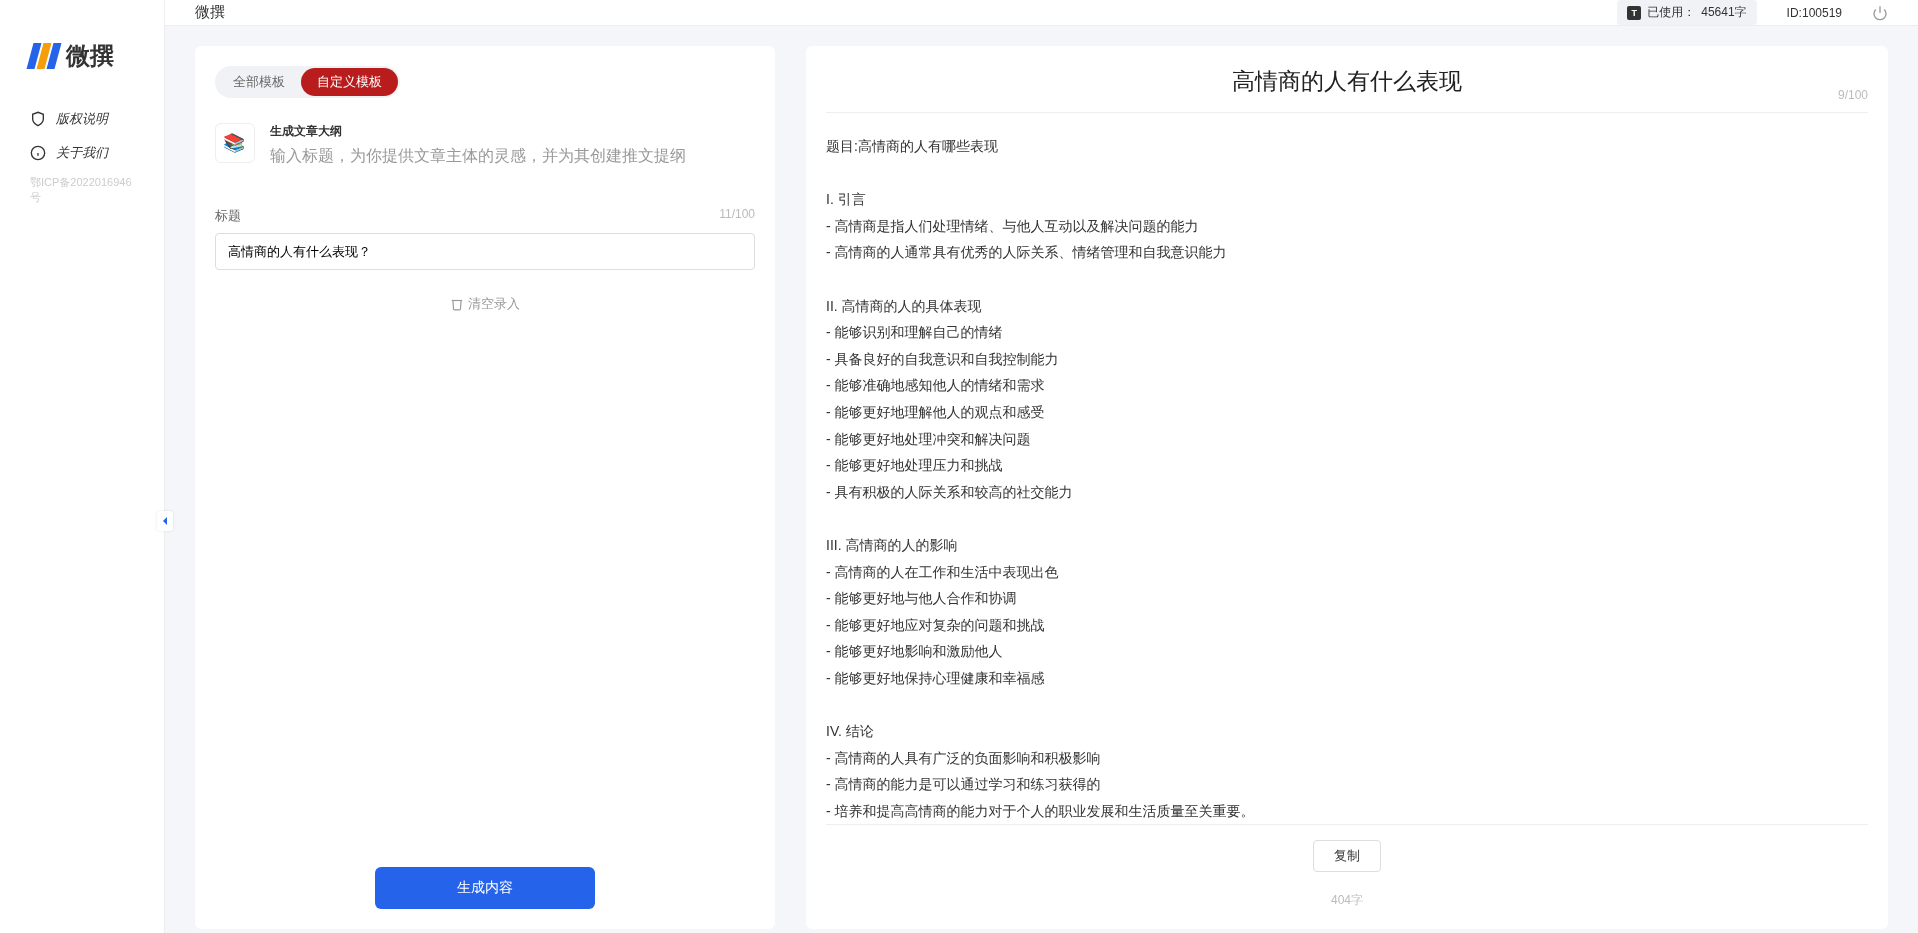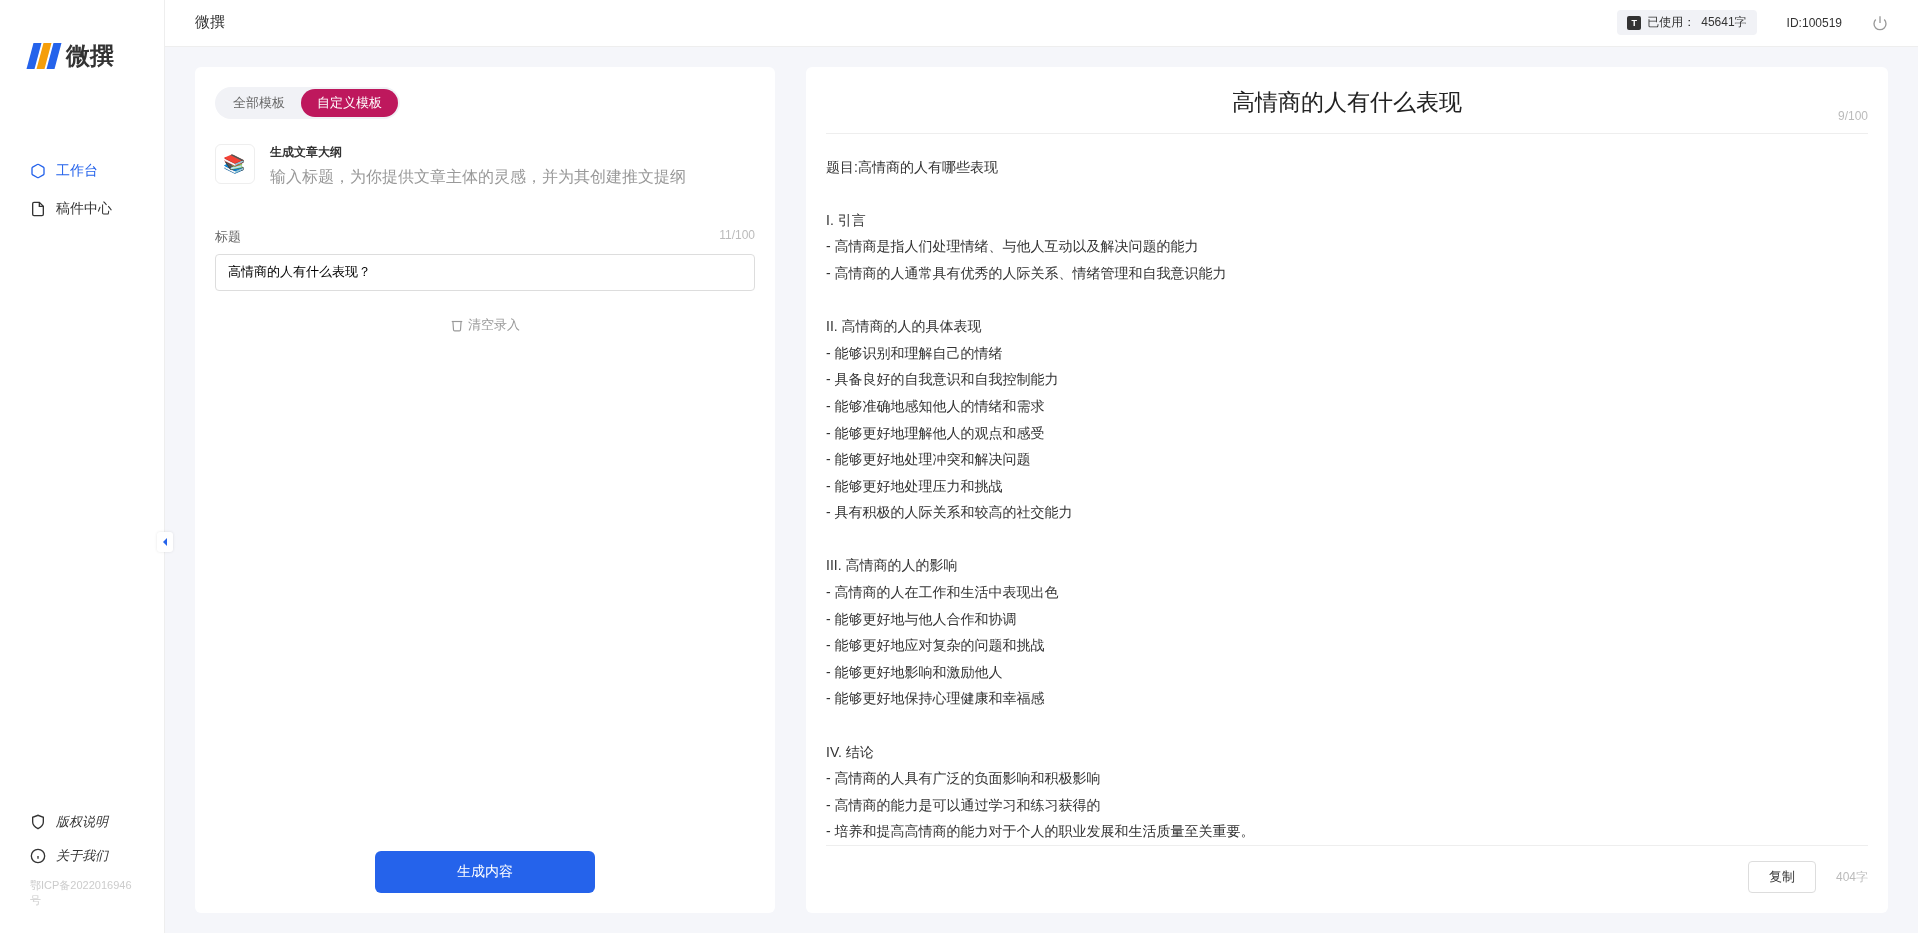--- a/index.html
+++ b/index.html
@@ -30,77 +30,58 @@
 .power-icon { width: 16px; height: 16px; color: #999; cursor: pointer; }
 
 .workspace { flex: 1; display: flex; gap: 31px; padding: 20px 30px; position: relative; }
 .collapse-handle { position: absolute; left: -8px; top: 485px; width: 16px; height: 20px; background: #fff; border-radius: 3px; display: flex; align-items: center; justify-content: center; cursor: pointer; color: #2563eb; box-shadow: 0 0 3px rgba(0,0,0,.1); }
 
 
 .panel { background: #fff; border-radius: 6px; display: flex; flex-direction: column; padding: 20px; }
 .panel-left { width: 580px; }
 .tabs { display: flex; background: #f1f2f6; border-radius: 20px; padding: 2px; width: fit-content; }
 .tab { padding: 5px 16px; border-radius: 20px; font-size: 13px; cursor: pointer; color: #666; }
-.tab.active { background: #be185d; color: #fff; }
+.tab.active { background: #b91c1c; color: #fff; }
 .template-card { display: flex; gap: 15px; margin-top: 25px; align-items: flex-start; }
 .template-icon { width: 40px; height: 40px; background: #fff; border: 1px solid #eee; border-radius: 6px; display: flex; align-items: center; justify-content: center; font-size: 18px; }
 .template-info .tname { font-size: 12px; font-weight: 600; color: #333; margin-bottom: 6px; }
 .template-info .tdesc { font-size: 16px; color: #999; }
 .field-label-row { display: flex; justify-content: space-between; margin-top: 40px; font-size: 13px; color: #666; }
 .counter { color: #bbb; font-size: 12px; }
 .title-input { width: 100%; border: 1px solid #ddd; border-radius: 4px; padding: 10px 12px; font-size: 13px; margin-top: 8px; outline: none; }
 .clear-link { text-align: center; margin-top: 25px; font-size: 13px; color: #999; cursor: pointer; display: flex; align-items: center; justify-content: center; gap: 4px; }
 .spacer { flex: 1; }
 .generate-btn { background: #2563eb; color: #fff; border: none; border-radius: 6px; padding: 12px 0; font-size: 14px; cursor: pointer; width: 220px; margin: 0 auto; }
 
 
 .panel-right { flex: 1; }
 .out-head { display: flex; align-items: flex-end; justify-content: center; position: relative; border-bottom: 1px solid #eee; padding-bottom: 15px; margin-bottom: 20px; }
 .out-title { font-size: 23px; font-family: "SimSun", serif; color: #222; text-align: center; }
 .out-count { position: absolute; right: 0; bottom: 10px; font-size: 12px; color: #bbb; }
 .out-body { flex: 1; font-size: 14px; color: #333; line-height: 1.9; white-space: pre-line; overflow-y: auto; }
-.out-foot { border-top: 1px solid #eee; padding-top: 15px; display: flex; justify-content: flex-end; align-items: center; gap: 20px; }
+.out-foot { border-top: 1px solid #eee; padding-top: 15px; display: flex; justify-content: flex-end; align-items: center; gap: 20px; flex-direction: column; }
 .copy-btn { border: 1px solid #ddd; background: #fff; padding: 6px 20px; border-radius: 4px; font-size: 13px; cursor: pointer; color: #333; }
 .char-count { font-size: 12px; color: #bbb; }
 
 svg { width: 100%; height: 100%; }
 </style>
 </head>
 <body>
 
 <div class="app">
 
   <aside class="sidebar">
     <div class="logo">
       <span class="logo-mark">
         <span class="bar" style="background:#2563eb"></span>
         <span class="bar" style="background:#f59e0b"></span>
         <span class="bar" style="background:#2563eb"></span>
       </span>
       <span class="logo-text">微撰</span>
     </div>
-    <nav class="nav">
-      <div class="nav-item active">
-        <span class="ico">
-            <svg viewBox="0 0 24 24" fill="none" stroke="currentColor" stroke-width="2">
-              <path d="M21 16V8a2 2 0 0 0-1-1.73l-7-4a2 2 0 0 0-2 0l-7 4A2 2 0 0 0 3 8v8a2 2 0 0 0 1 1.73l7 4a2 2 0 0 0 2 0l7-4A2 2 0 0 0 21 16z"></path>
-            </svg>
-          </span>
-        <span>工作台</span>
-      </div>
-      <div class="nav-item">
-        <span class="ico">
-            <svg viewBox="0 0 24 24" fill="none" stroke="currentColor" stroke-width="2">
-              <path d="M14 2H6a2 2 0 0 0-2 2v16a2 2 0 0 0 2 2h12a2 2 0 0 0 2-2V8z"></path>
-              <polyline points="14 2 14 8 20 8"></polyline>
-            </svg>
-          </span>
-        <span>稿件中心</span>
-      </div>
-    </nav>
     <div class="sidebar-bottom">
       <div class="nav-item">
         <span class="ico">
             <svg viewBox="0 0 24 24" fill="none" stroke="currentColor" stroke-width="2">
               <path d="M12 22s8-4 8-10V5l-8-3-8 3v7c0 6 8 10 8 10z"></path>
             </svg>
           </span>
         <span>版权说明</span>
       </div>
       <div class="nav-item">

